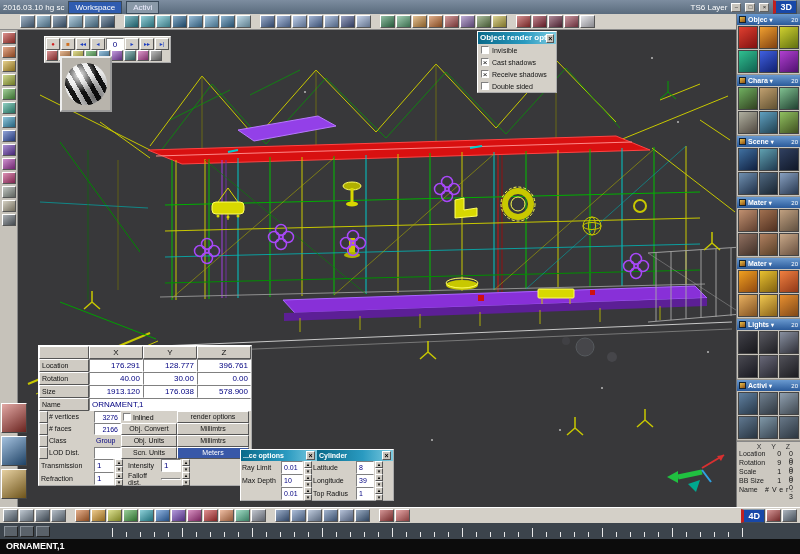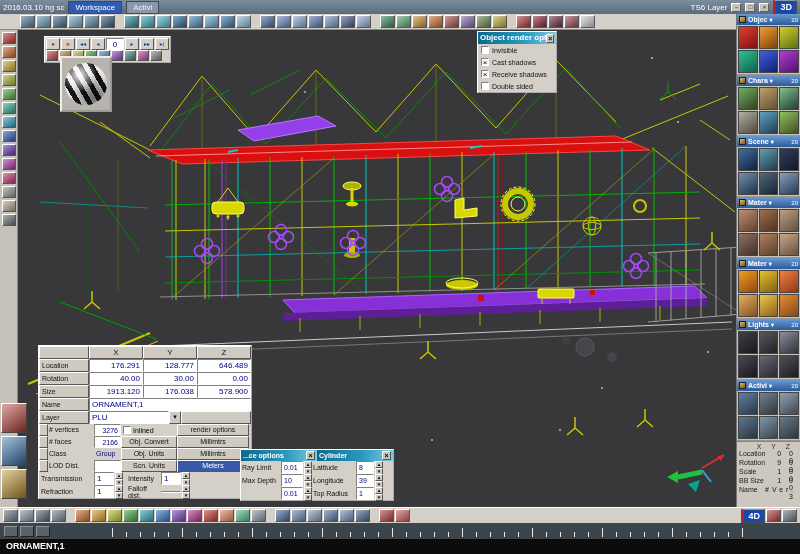--- a/index.html
+++ b/index.html
@@ -443,43 +443,37 @@
   <div class="oi-row">
     <span class="oi-lab"></span>
     <span class="oi-h">X</span>
     <span class="oi-h">Y</span>
     <span class="oi-h">Z</span>
   </div>
   <div class="oi-row">
     <span class="oi-lab">Location</span>
     <span class="inp oi-cell">176.291</span>
     <span class="inp oi-cell">128.777</span>
-    <span class="inp oi-cell">646.489</span>
+    <span class="inp oi-cell">396.761</span>
   </div>
   <div class="oi-row">
     <span class="oi-lab">Rotation</span>
     <span class="inp oi-cell">40.00</span>
     <span class="inp oi-cell">30.00</span>
     <span class="inp oi-cell">0.00</span>
   </div>
   <div class="oi-row">
     <span class="oi-lab">Size</span>
     <span class="inp oi-cell">1913.120</span>
     <span class="inp oi-cell">176.038</span>
     <span class="inp oi-cell">578.900</span>
   </div>
   <div class="oi-row">
     <span class="oi-lab">Name</span>
     <span class="inp" style="width:162px">ORNAMENT,1</span>
-  </div>
-  <div class="oi-row">
-    <span class="oi-lab">Layer</span>
-    <span class="inp" style="width:80px">PLU</span>
-    <span class="btn" style="width:12px">▾</span>
-    <span class="oi-lab" style="width:70px"></span>
   </div>
 
   <div class="u-row">
     <span class="u-mini"></span>
     <span class="u-lab"># vertices</span>
     <span class="inp u-val">3276</span>
     <span class="u-b1" style="display:flex;align-items:center;gap:2px;padding-left:2px">
       <span class="cb"></span>
       <span style="font-size:7px">Inlined</span>
     </span>

